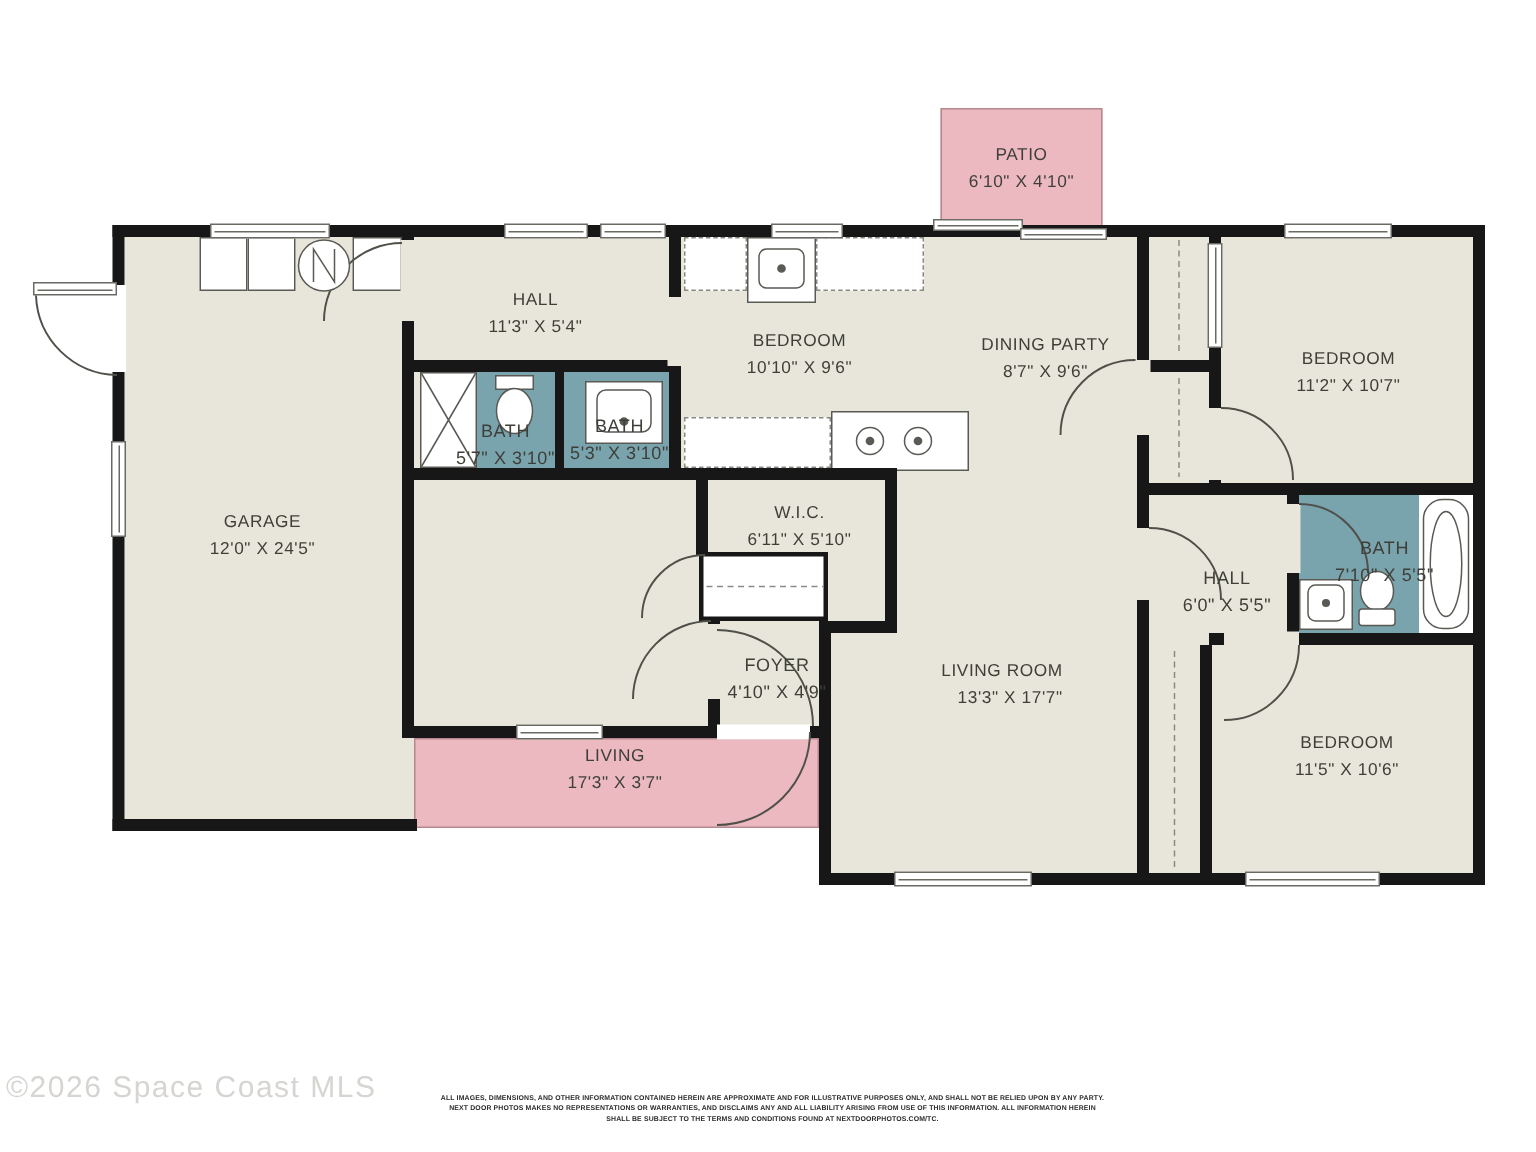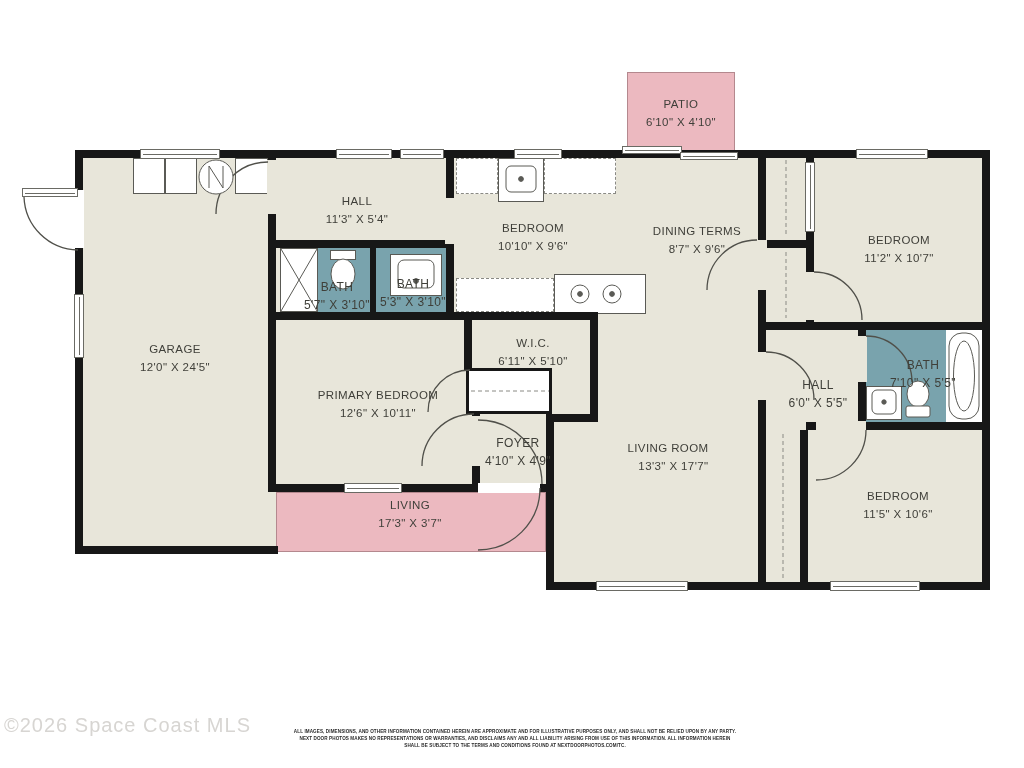--- a/index.html
+++ b/index.html
@@ -167,42 +167,38 @@
   </div>
   <div class="lbl" style="left:357px;top:210px;">
     <span>HALL</span>
     <span>11'3" X 5'4"</span>
   </div>
   <div class="lbl" style="left:533px;top:237px;">
     <span>BEDROOM</span>
     <span>10'10" X 9'6"</span>
   </div>
   <div class="lbl" style="left:697px;top:240px;">
-    <span>DINING TERMS</span>
+    <span>DINING PARTY</span>
     <span>8'7" X 9'6"</span>
   </div>
   <div class="lbl" style="left:899px;top:249px;">
     <span>BEDROOM</span>
     <span>11'2" X 10'7"</span>
   </div>
   <div class="lbl sm" style="left:337px;top:296px;">
     <span>BATH</span>
     <span>5'7" X 3'10"</span>
   </div>
   <div class="lbl sm" style="left:413px;top:293px;">
     <span>BATH</span>
     <span>5'3" X 3'10"</span>
   </div>
   <div class="lbl" style="left:533px;top:352px;">
     <span>W.I.C.</span>
     <span>6'11" X 5'10"</span>
-  </div>
-  <div class="lbl" style="left:378px;top:404px;">
-    <span>PRIMARY BEDROOM</span>
-    <span>12'6" X 10'11"</span>
   </div>
   <div class="lbl sm" style="left:518px;top:452px;">
     <span>FOYER</span>
     <span>4'10" X 4'9"</span>
   </div>
   <div class="lbl" style="left:668px;top:457px;text-align:right;">
     <span>LIVING ROOM</span>
     <span>13'3" X 17'7"</span>
   </div>
   <div class="lbl sm" style="left:818px;top:394px;">

